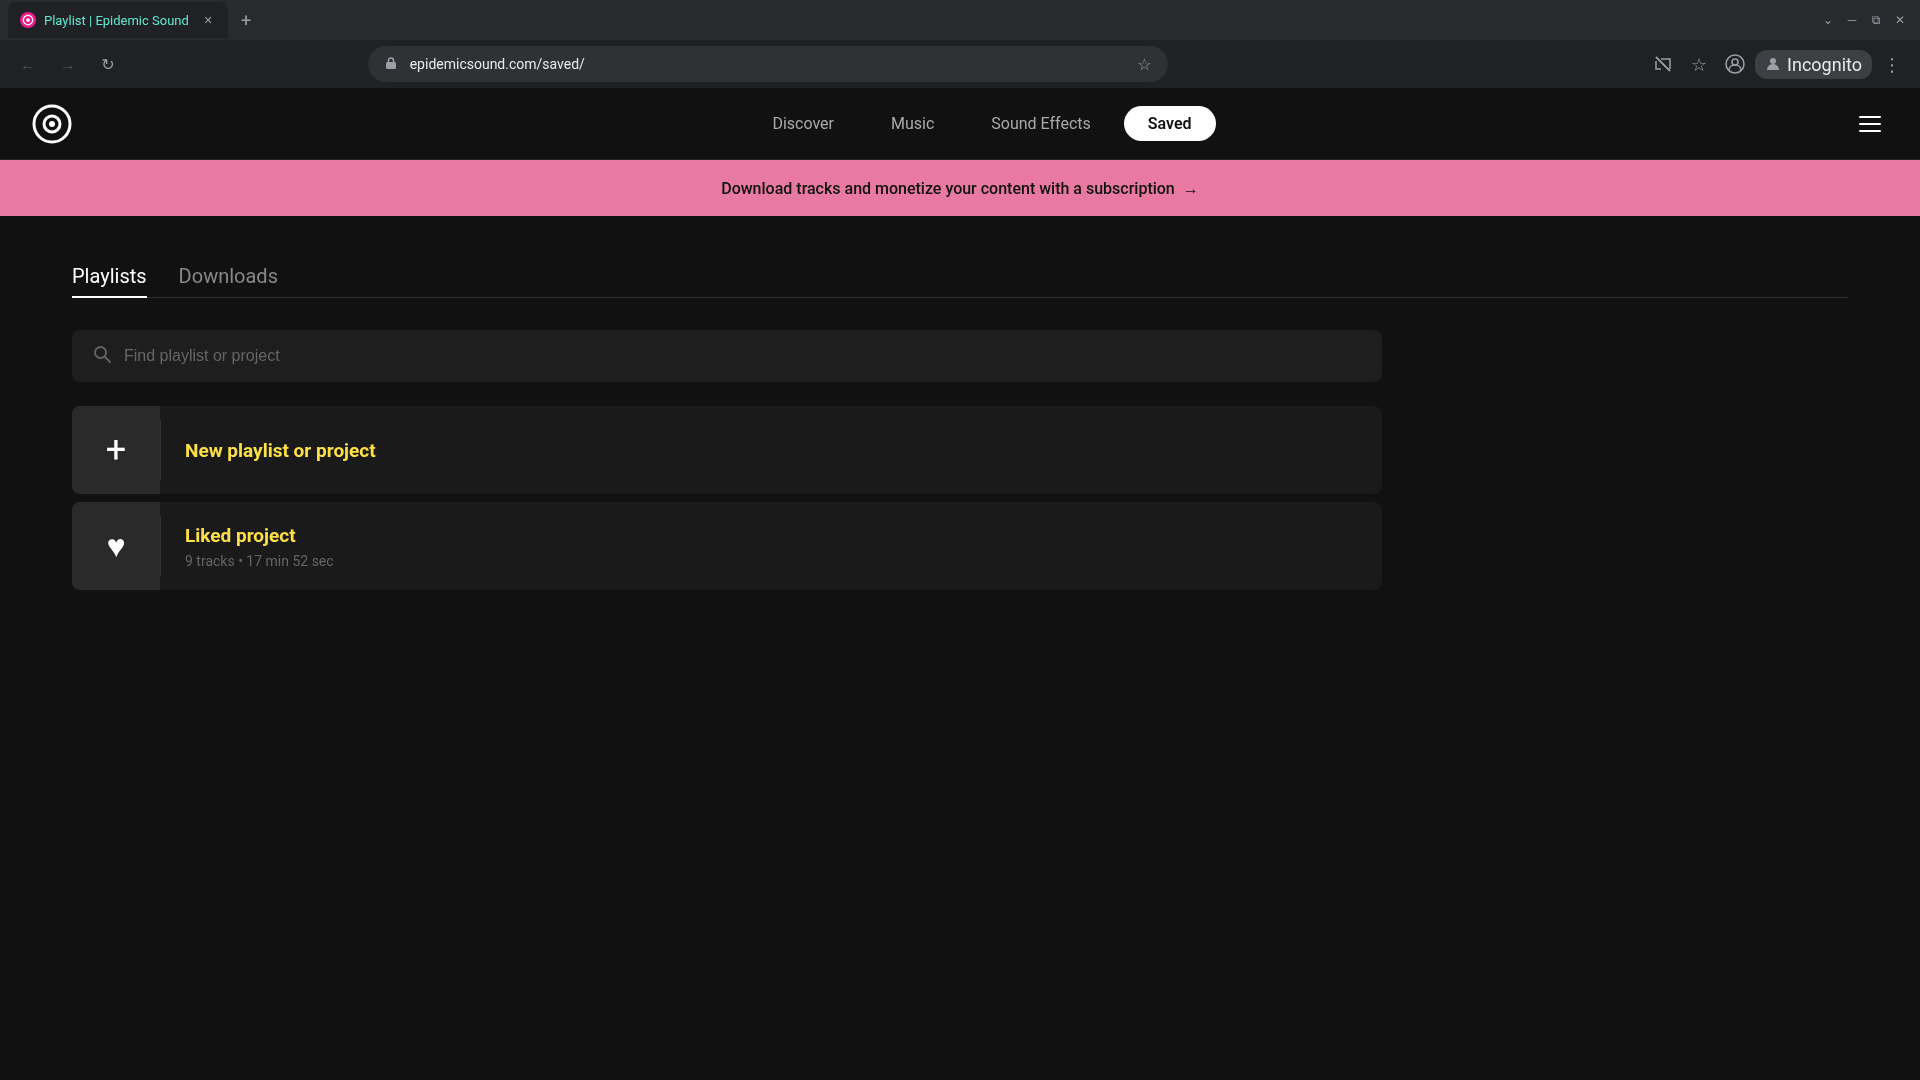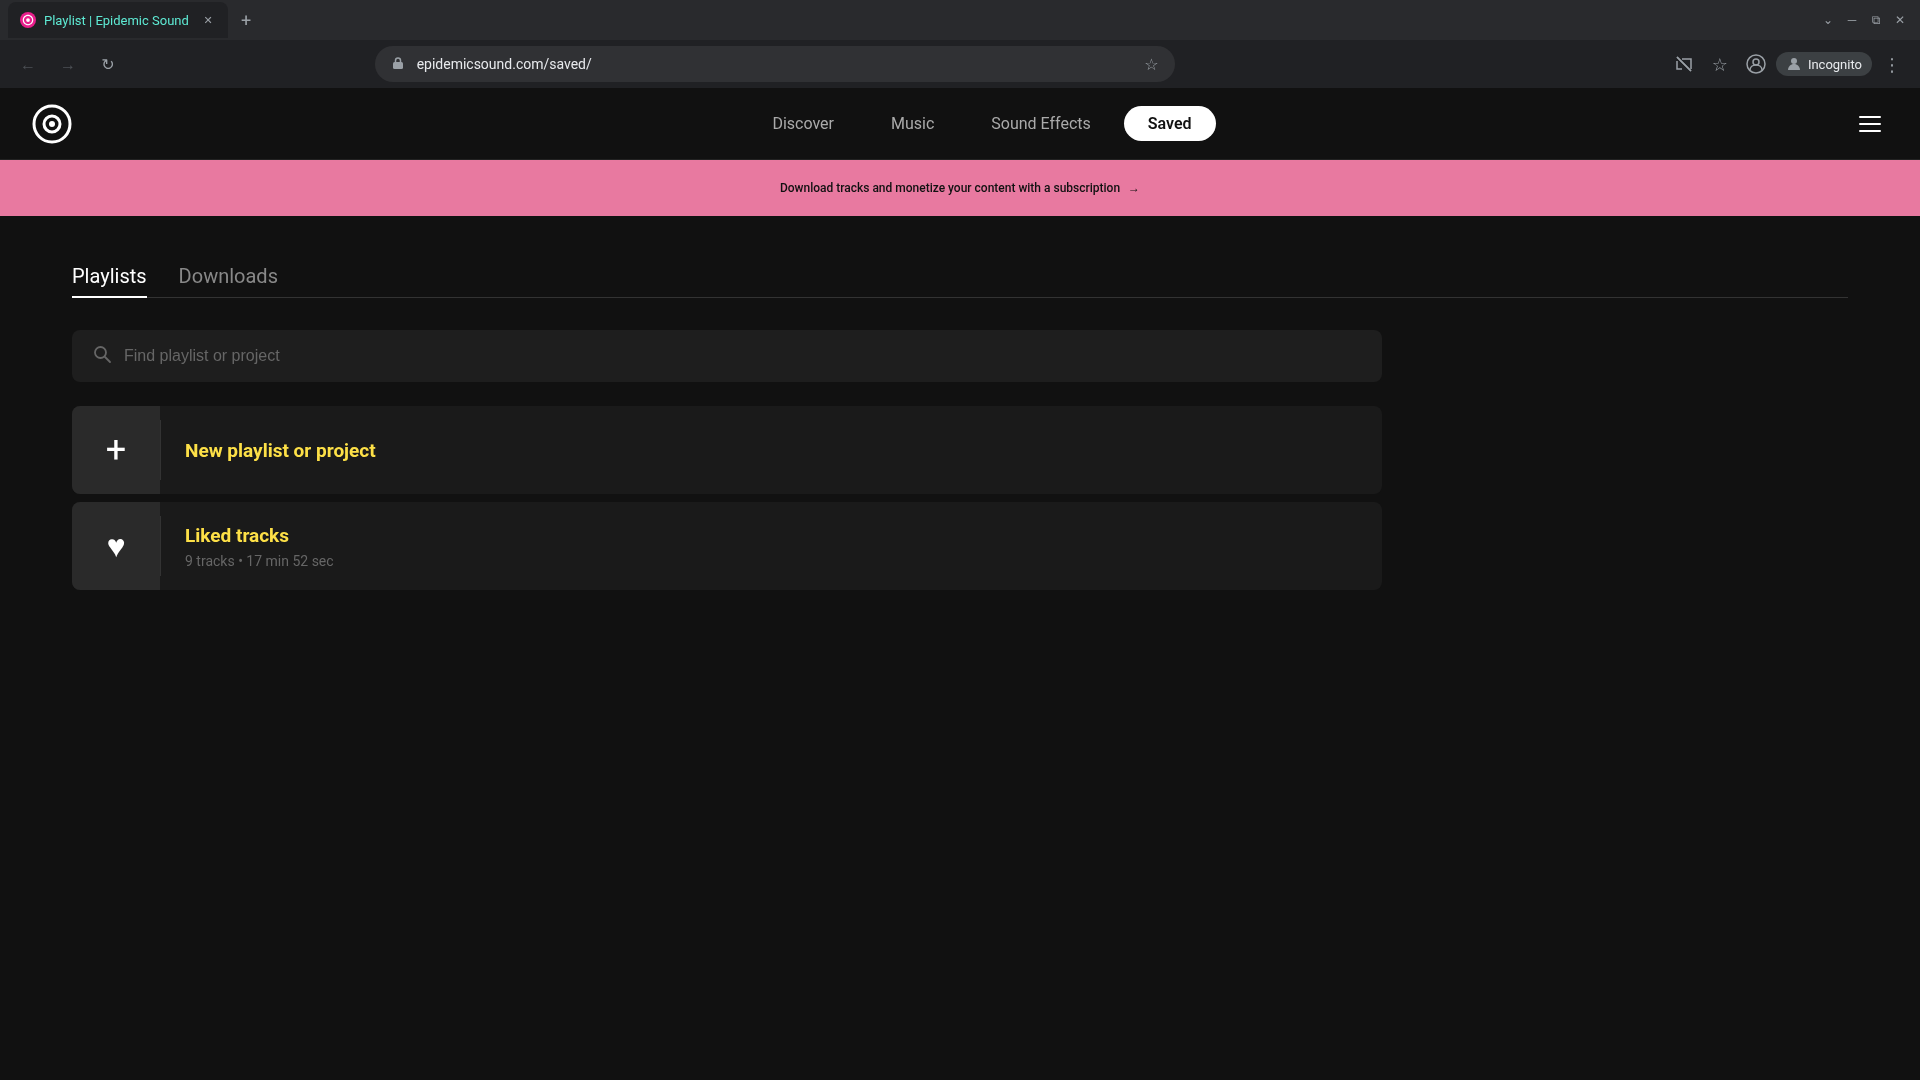--- a/index.html
+++ b/index.html
@@ -183,21 +183,21 @@
       justify-content: center;
       color: #9aa0a6;
       font-size: 18px;
       cursor: pointer;
     }
 
     .incognito-badge {
       background: #3c4043;
       border-radius: 12px;
       padding: 4px 10px;
-      font-size: 13px;
+      font-size: 18px;
       color: #e8eaed;
       display: flex;
       align-items: center;
       gap: 6px;
       cursor: pointer;
     }
 
     
     .app-wrapper {
       background: #111;
@@ -273,21 +273,21 @@
     }
 
     
     .banner {
       background: #e879a0;
       height: 56px;
       display: flex;
       align-items: center;
       justify-content: center;
       gap: 8px;
-      font-size: 12px;
+      font-size: 16px;
       color: #111;
       font-weight: 500;
       cursor: pointer;
     }
 
     
     .main-content {
       padding: 40px 72px;
       flex: 1;
     }
@@ -543,20 +543,20 @@
         <div class="playlist-divider"></div>
         <div class="playlist-info">
           <span class="playlist-name">New playlist or project</span>
         </div>
       </div>
 
       <div class="playlist-item">
         <div class="playlist-thumb heart">♥</div>
         <div class="playlist-divider"></div>
         <div class="playlist-info">
-          <span class="playlist-name">Liked tracks</span>
+          <span class="playlist-name">Liked project</span>
           <span class="playlist-meta">9 tracks • 17 min 52 sec</span>
         </div>
       </div>
 
     </div>
   </div>
 </div>
 
 </body></html>

